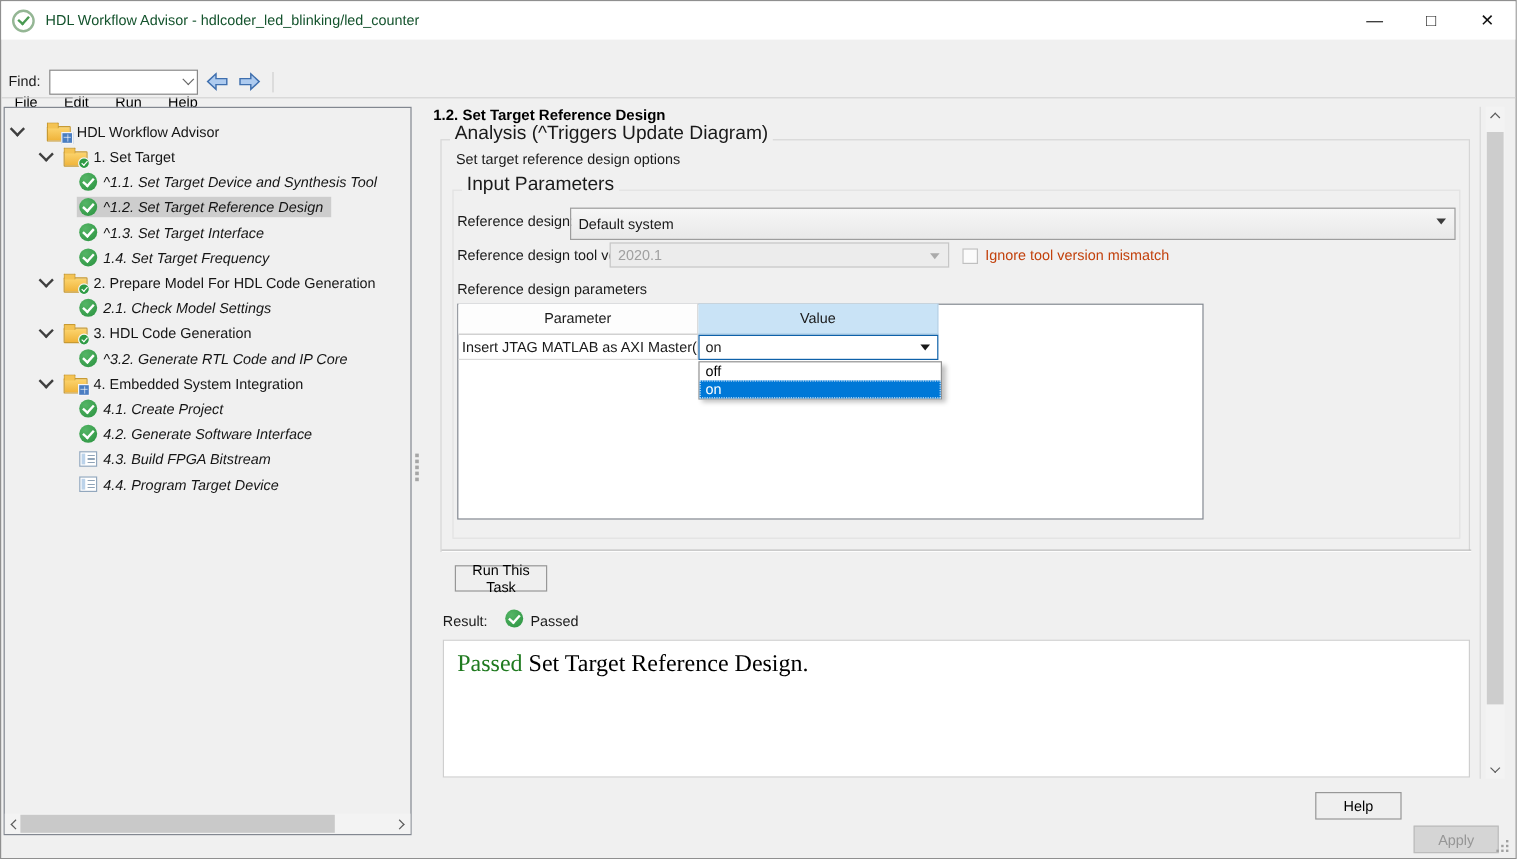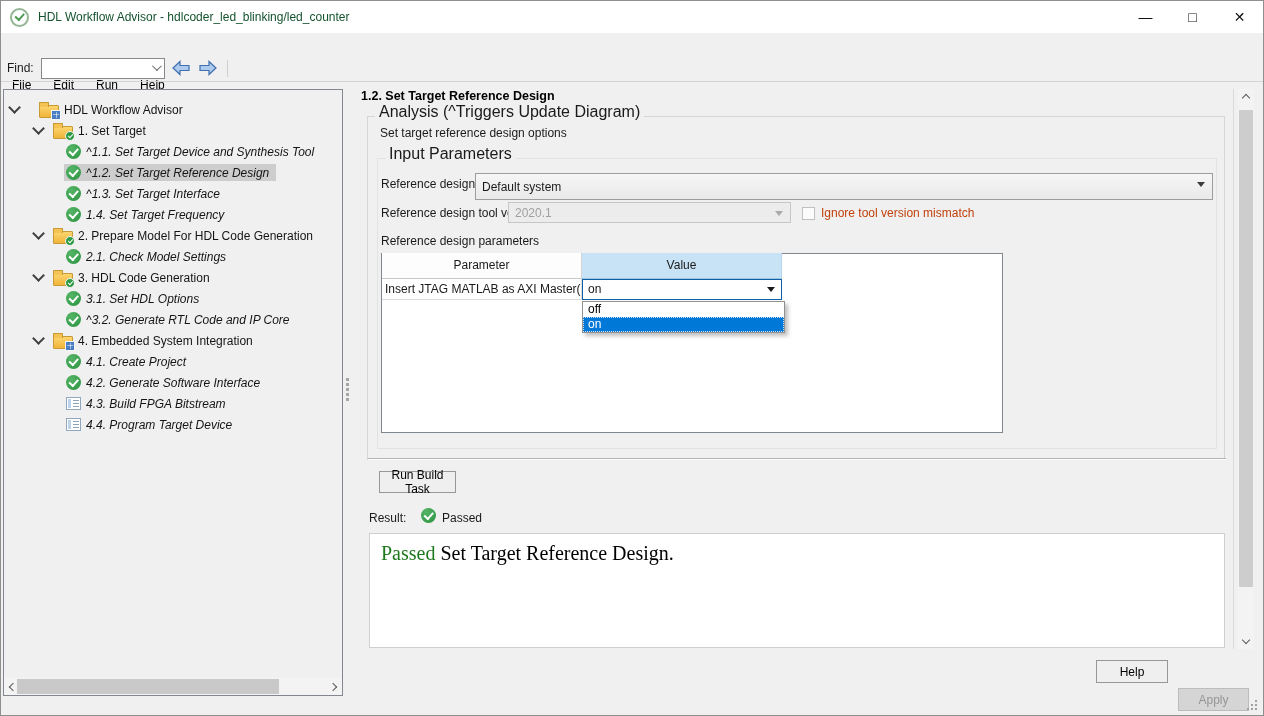--- a/index.html
+++ b/index.html
@@ -245,26 +245,20 @@
         <span class="row-inner">
             <span class="ic-folder">
               <span class="body"></span>
               <span class="tab"></span>
               <span class="badge badge-check"></span>
             </span>
         <span class="tree-label">3. HDL Code Generation</span>
           </span>
       </div>
 
-      <div class="trow lvl2">
-        <span class="row-inner">
-            <span class="ic-passed"></span>
-        <span class="tree-label">3.1. Set HDL Options</span>
-          </span>
-      </div>
 
       <div class="trow lvl2">
         <span class="row-inner">
             <span class="ic-passed"></span>
         <span class="tree-label">^3.2. Generate RTL Code and IP Core</span>
           </span>
       </div>
 
       <div class="trow lvl1">
         <span class="expander">
@@ -363,21 +357,21 @@
       </div>
     </div>
     <div class="dropdown">
       <div class="opt">off</div>
       <div class="opt selected">on</div>
     </div>
   </div>
 
   <div class="sep"></div>
 
-  <div class="pushbtn btn-run">Run Build Task</div>
+  <div class="pushbtn btn-run">Run This Task</div>
 
   <div class="flabel" style="left:368px;top:510px;">Result:</div>
   <span class="ic-passed ic-result"></span>
   <div class="flabel" style="left:441px;top:510px;">Passed</div>
 
   <div class="result-box">
     <span class="passed-green">Passed</span><span> Set Target Reference Design.</span>
   </div>
 
   <div class="vdivider"></div>

